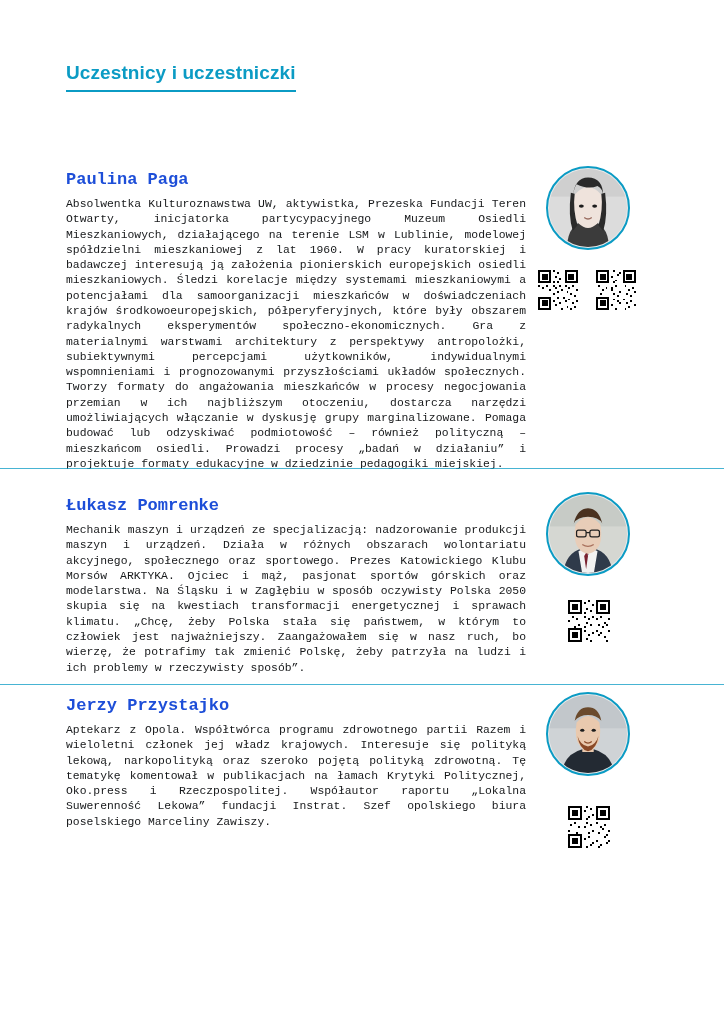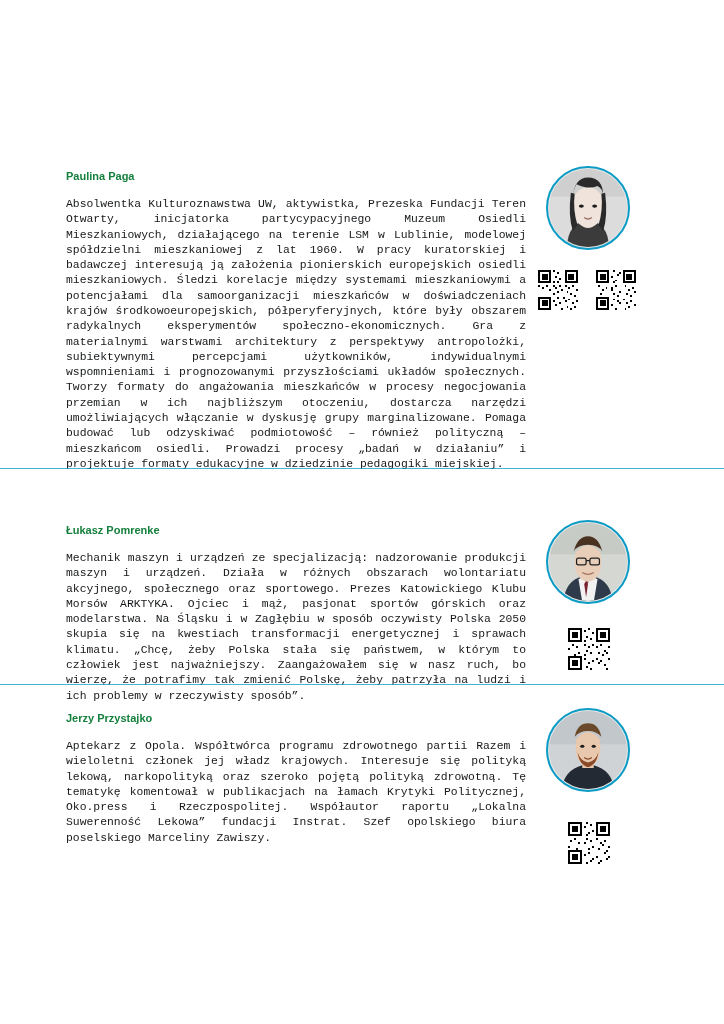--- a/index.html
+++ b/index.html
@@ -35,24 +35,24 @@
   }
   .entry-inner {
     position: relative;
     margin: 0 0 0 0;
     min-height: 120px;
   }
   .entry-name {
     position: absolute;
     left: 66px;
     top: 0;
-    font-family: Liberation Sans, sans-serif;
+    font-family: Liberation Mono, monospace;
     font-weight: bold;
-    font-size: 11px;
-    color: #15803d;
+    font-size: 17px;
+    color: #1d4ed8;
   }
   .entry-bio {
     position: absolute;
     left: 66px;
     top: 27px;
     width: 460px;
     font-family: Liberation Mono, monospace;
     font-size: 11.4px;
     line-height: 1.34;
     text-align: justify;
@@ -92,20 +92,21 @@
     height: 1px;
     background: #0b9bc4;
     opacity: 0.75;
   }
 </style>
 </head>
 <body>
 
 <div class="page">
 
+  <div class="page-title">Uczestnicy i uczestniczki</div>
 
   <div class="entry-inner" style="position:absolute; left:0; top:170px; width:724px;">
     <div class="entry-name">Paulina Paga</div>
     <div class="entry-bio">Absolwentka Kulturoznawstwa UW, aktywistka, Prezeska Fundacji Teren Otwarty, inicjatorka partycypacyjnego Muzeum Osiedli Mieszkaniowych, działającego na terenie LSM w Lublinie, modelowej spółdzielni mieszkaniowej z lat 1960. W pracy kuratorskiej i badawczej interesują ją założenia pionierskich europejskich osiedli mieszkaniowych. Śledzi korelacje między systemami mieszkaniowymi a potencjałami dla samoorganizacji mieszkańców w doświadczeniach krajów środkowoeuropejskich, półperyferyjnych, które były obszarem radykalnych eksperymentów społeczno-ekonomicznych. Gra z materialnymi warstwami architektury z perspektywy antropolożki, subiektywnymi percepcjami użytkowników, indywidualnymi wspomnieniami i prognozowanymi przyszłościami układów społecznych. Tworzy formaty do angażowania mieszkańców w procesy negocjowania przemian w ich najbliższym otoczeniu, dostarcza narzędzi umożliwiających włączanie w dyskusję grupy marginalizowane. Pomaga budować lub odzyskiwać podmiotowość – również polityczną – mieszkańcom osiedli. Prowadzi procesy „badań w działaniu” i projektuje formaty edukacyjne w dziedzinie pedagogiki miejskiej.</div>
     <div class="avatar-wrap">
       <div class="avatar">
         <svg viewBox="0 0 84 84">
           <defs>
             <clipPath id="c1">
                 <circle cx="42" cy="42" r="41"></circle>
@@ -234,21 +235,21 @@
           <rect x="8" y="18" width="1" height="1"></rect>
             <rect x="10" y="20" width="1" height="1"></rect>
           <rect x="12" y="17" width="1" height="1"></rect>
         </g>
       </svg>
     </div>
   </div>
 
   <div class="divider" style="top:468px;"></div>
 
-  <div class="entry-inner" style="position:absolute; left:0; top:496px; width:724px;margin-top:28px;">
+  <div class="entry-inner" style="position:absolute; left:0; top:496px; width:724px;">
     <div class="entry-name">Łukasz Pomrenke</div>
     <div class="entry-bio">Mechanik maszyn i urządzeń ze specjalizacją: nadzorowanie produkcji maszyn i urządzeń. Działa w różnych obszarach wolontariatu akcyjnego, społecznego oraz sportowego. Prezes Katowickiego Klubu Morsów ARKTYKA. Ojciec i mąż, pasjonat sportów górskich oraz modelarstwa. Na Śląsku i w Zagłębiu w sposób oczywisty Polska 2050 skupia się na kwestiach transformacji energetycznej i sprawach klimatu. „Chcę, żeby Polska stała się państwem, w którym to człowiek jest najważniejszy. Zaangażowałem się w nasz ruch, bo wierzę, że potrafimy tak zmienić Polskę, żeby patrzyła na ludzi i ich problemy w rzeczywisty sposób”.</div>
     <div class="avatar-wrap">
       <div class="avatar">
         <svg viewBox="0 0 84 84">
           <defs>
             <clipPath id="c2">
                 <circle cx="42" cy="42" r="41"></circle>
               </clipPath>
           </defs>
@@ -323,21 +324,21 @@
           <rect x="12" y="16" width="1" height="1"></rect>
             <rect x="9" y="19" width="1" height="1"></rect>
           <rect x="11" y="20" width="1" height="1"></rect>
         </g>
       </svg>
     </div>
   </div>
 
   <div class="divider" style="top:684px;"></div>
 
-  <div class="entry-inner" style="position:absolute; left:0; top:712px; width:724px;">
+  <div class="entry-inner" style="position:absolute; left:0; top:696px; width:724px;">
     <div class="entry-name">Jerzy Przystajko</div>
     <div class="entry-bio">Aptekarz z Opola. Współtwórca programu zdrowotnego partii Razem i wieloletni członek jej władz krajowych. Interesuje się polityką lekową, narkopolityką oraz szeroko pojętą polityką zdrowotną. Tę tematykę komentował w publikacjach na łamach Krytyki Politycznej, Oko.press i Rzeczpospolitej. Współautor raportu „Lokalna Suwerenność Lekowa” fundacji Instrat. Szef opolskiego biura poselskiego Marceliny Zawiszy.</div>
     <div class="avatar-wrap">
       <div class="avatar">
         <svg viewBox="0 0 84 84">
           <defs>
             <clipPath id="c3">
                 <circle cx="42" cy="42" r="41"></circle>
               </clipPath>
           </defs>

